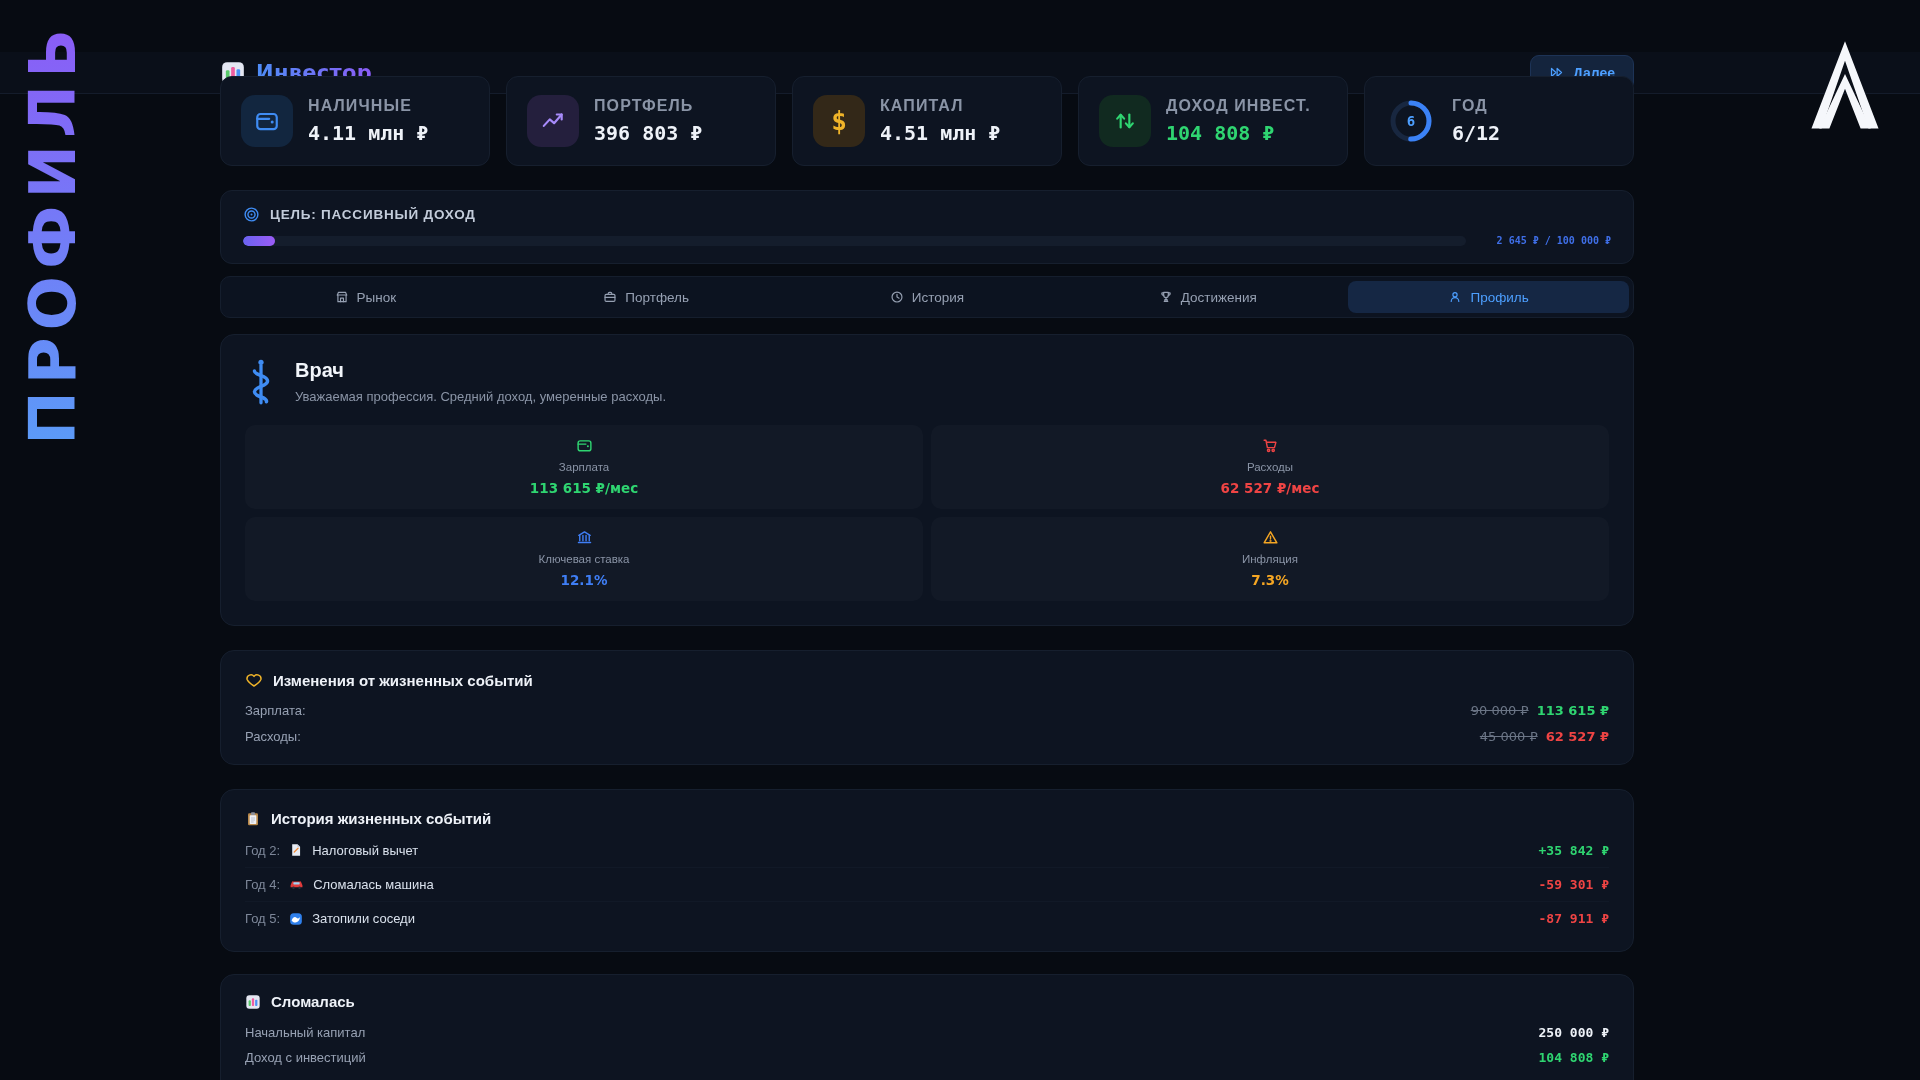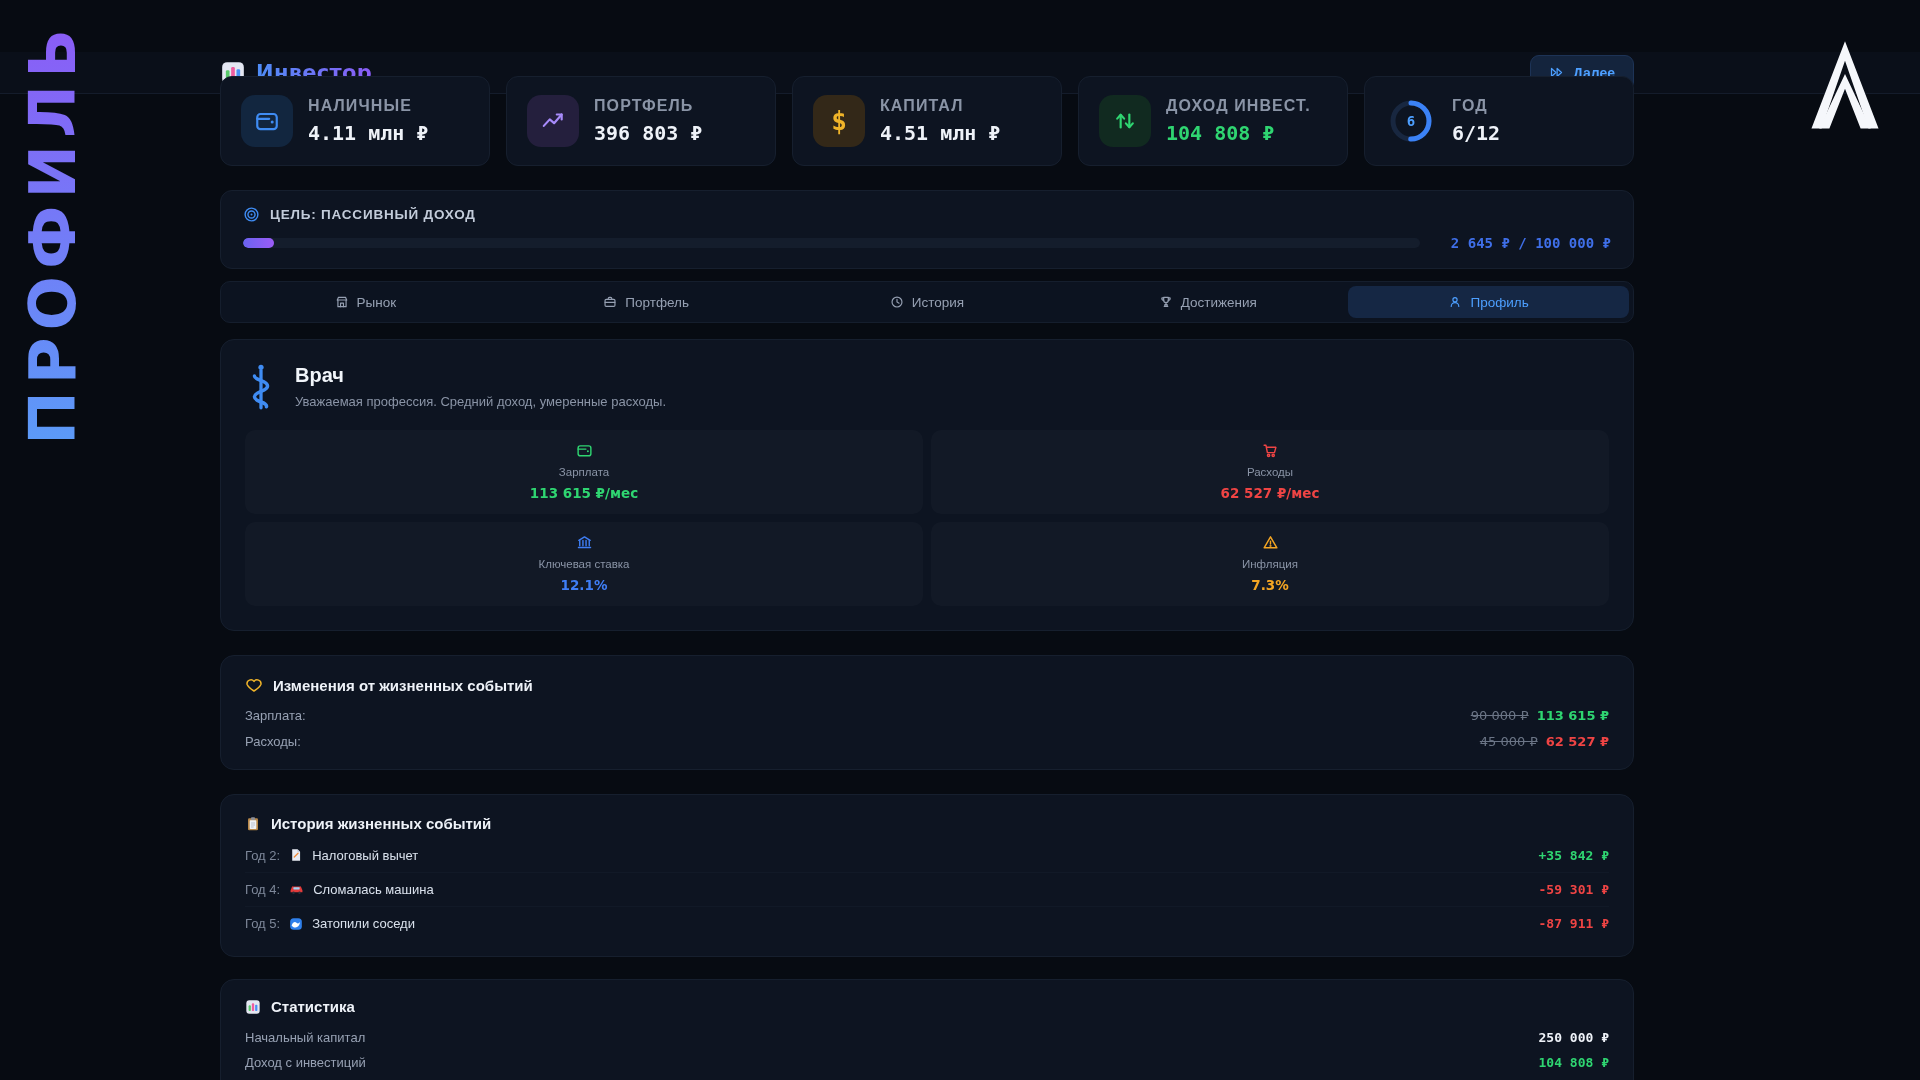--- a/index.html
+++ b/index.html
@@ -83,21 +83,21 @@
     color:#c3ccda; font-weight:bold; font-size:13.5px; letter-spacing:.8px;
   }
   .goal-bar-row { display:flex; align-items:center; gap:14px; margin-top:12px; }
   .goal-track { flex:1; height:10px; background:#141d2c; border-radius:6px; overflow:hidden; }
   .goal-fill {
     height:100%; min-width:26px; border-radius:6px;
     background:linear-gradient(90deg,#6a63f0,#9b5cf6);
   }
   .goal-text {
     font-family:"DejaVu Sans Mono", monospace;
-    font-size:14px; font-weight:bold; color:#3f6fe8; white-space:nowrap;margin-left:17px;
+    font-size:10px; font-weight:bold; color:#3f6fe8; white-space:nowrap;margin-left:17px;
   }
 
   
   .tabs {
     margin-top:12px; background:#0c1320; border:1px solid #151e2d;
     border-radius:10px; display:flex; padding:4px;
   }
   .tab {
     flex:1; height:32px; display:flex; align-items:center; justify-content:center;
     gap:8px; color:#96a0b2; font-size:13.5px; border-radius:8px; cursor:pointer;
@@ -486,21 +486,21 @@
   <div class="card" style="margin-top:22px; padding-top:18px;">
     <div class="section-title">
       <span>
         <svg width="16" height="16" viewBox="0 0 24 24">
           <rect x="2" y="2" width="20" height="20" rx="4.5" fill="#e4e7f2"></rect>
           <rect x="5.4" y="9.5" width="3.4" height="8.5" rx="1.2" fill="#59c96a"></rect>
           <rect x="10.3" y="6.5" width="3.4" height="11.5" rx="1.2" fill="#ef5da0"></rect>
           <rect x="15.2" y="8.5" width="3.4" height="9.5" rx="1.2" fill="#4a90f4"></rect>
         </svg>
       </span>
-      <span>Статистика</span>
+      <span>Сломалась</span>
     </div>
     <div class="stats-rows">
       <div class="stats-row">
         <span class="stats-label">Начальный капитал</span>
         <span class="stats-value v-white">250 000 ₽</span>
       </div>
       <div class="stats-row">
         <span class="stats-label">Доход с инвестиций</span>
         <span class="stats-value v-green">104 808 ₽</span>
       </div>

